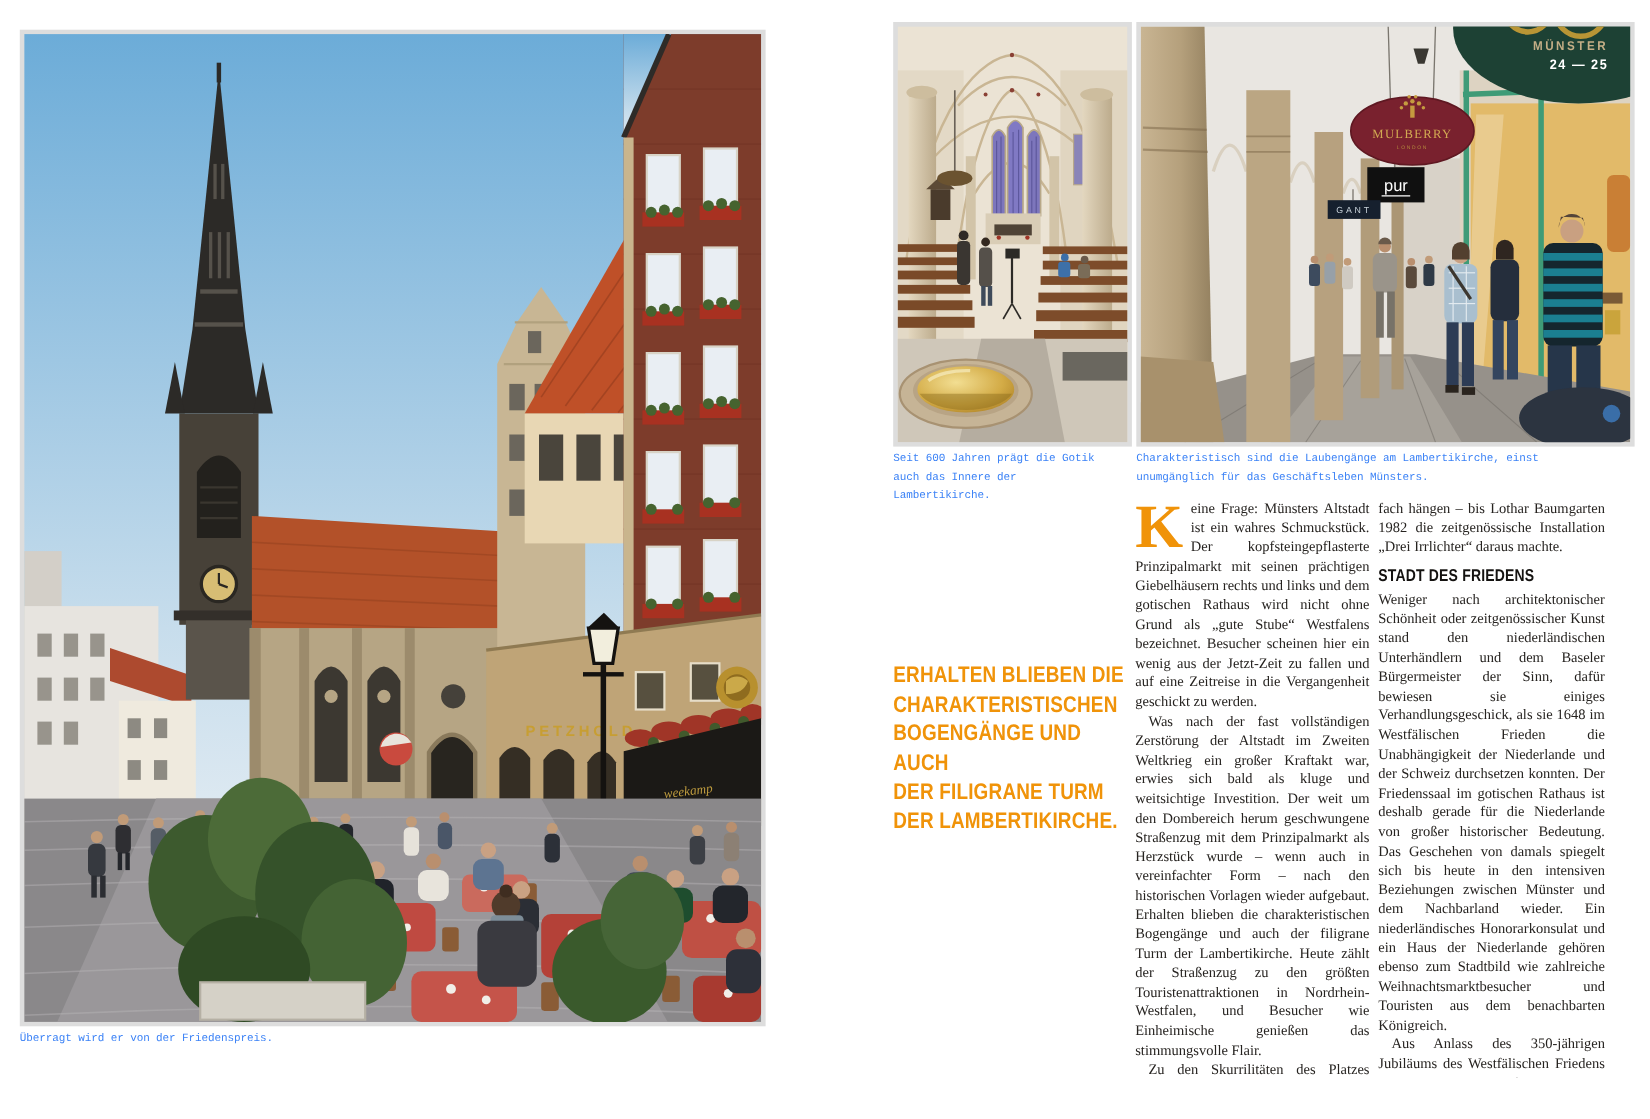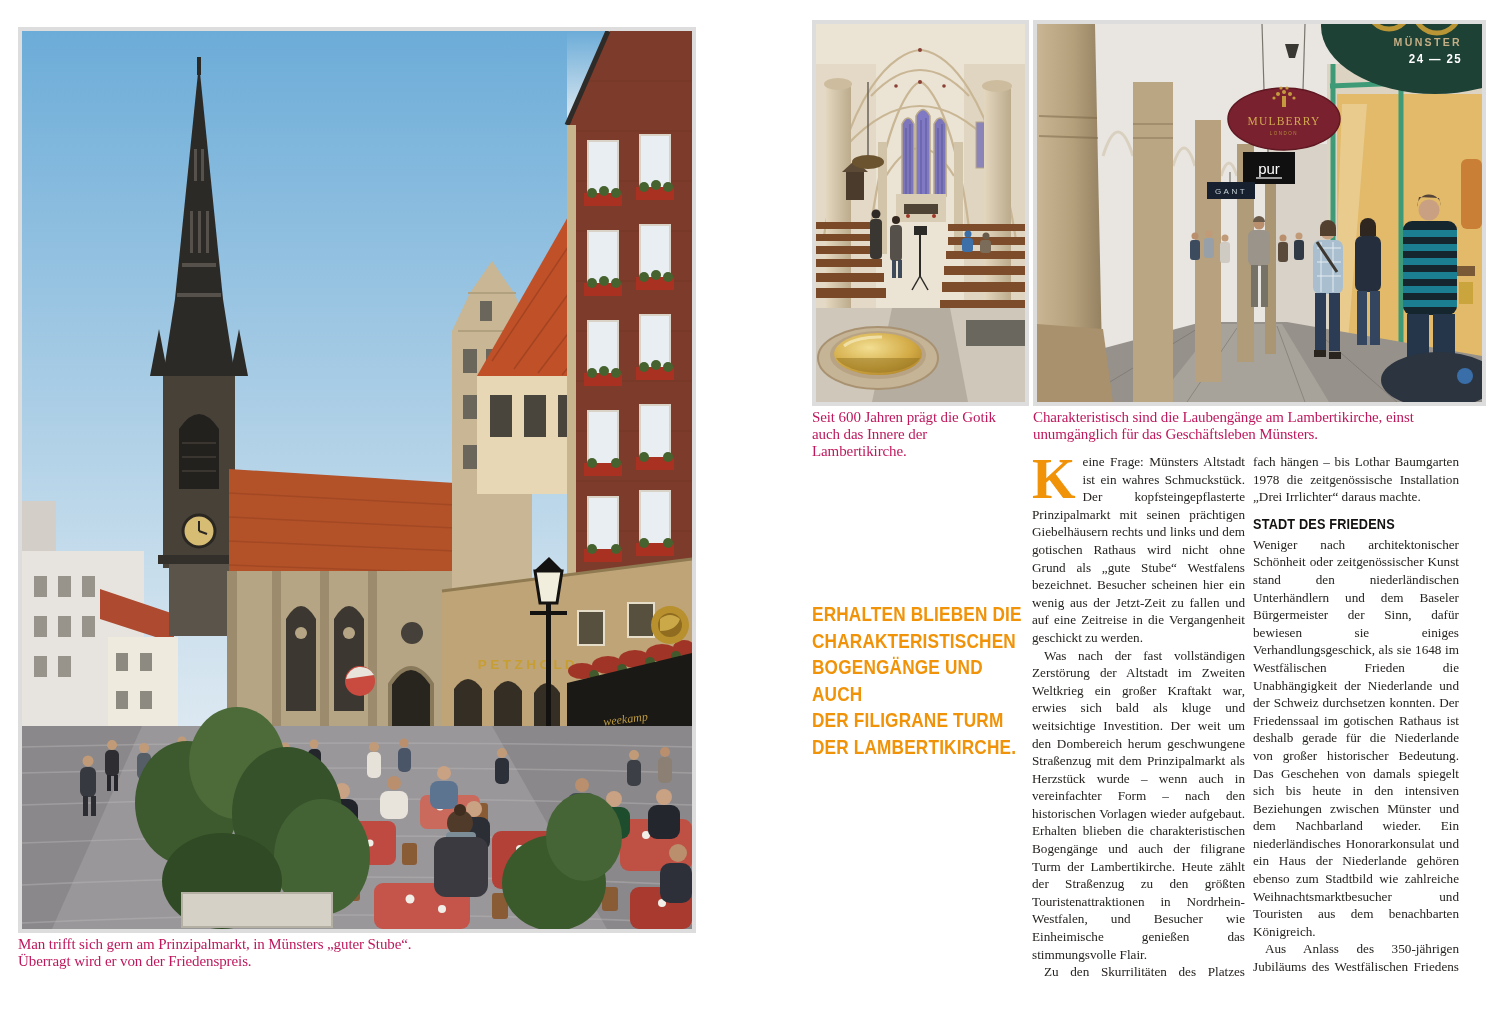--- a/index.html
+++ b/index.html
@@ -6,22 +6,22 @@
   .page{position:relative;width:1500px;height:1017px;background:#ffffff;overflow:hidden;
         font-family:"Liberation Sans",sans-serif;}
   figure{margin:0;padding:4px;}
 
   .photo{position:absolute;overflow:hidden;background:#ddd;}
   .photo svg{display:block;width:100%;height:100%;}
   .photo-main{left:18px;top:27px;width:670px;height:898px;}
   .photo-church{left:812px;top:20px;width:209px;height:378px;}
   .photo-arcade{left:1033px;top:20px;width:445px;height:378px;}
 
-  .caption{position:absolute;color:#be185d;font-size:15px;line-height:17px;
-           letter-spacing:-0.1px;font-family:Liberation Serif, serif;}
+  .caption{position:absolute;color:#3b82f6;font-size:10px;line-height:17px;
+           letter-spacing:-0.1px;font-family:Liberation Mono, monospace;}
   .caption-main{left:18px;top:936px;width:430px;}
   .caption-church{left:812px;top:409px;width:205px;}
   .caption-arcade{left:1033px;top:409px;width:438px;}
 
   .page-marker{position:absolute;left:1340px;top:36px;width:122px;text-align:right;
                transform:scaleX(0.92);transform-origin:100% 0;}
   .page-marker .loc{color:#c4ae86;font-size:11.5px;font-weight:bold;letter-spacing:2.5px;}
   .page-marker .pages{color:#ffffff;font-size:12.5px;font-weight:bold;letter-spacing:1.5px;margin-top:4px;}
 
   .pull-quote{position:absolute;left:812px;top:601px;width:260px;color:#f09309;
@@ -430,21 +430,20 @@
         <ellipse cx="300" cy="826" rx="48" ry="58" fill="#446334"></ellipse>
         <ellipse cx="200" cy="850" rx="60" ry="48" fill="#2f4a24"></ellipse>
         <ellipse cx="532" cy="852" rx="52" ry="48" fill="#3a5a2c"></ellipse>
         <ellipse cx="562" cy="806" rx="38" ry="44" fill="#466537"></ellipse>
         <rect x="160" y="862" width="150" height="34" fill="#d5d1c7" stroke="#b5b0a4" stroke-width="2"></rect>
       </g>
     </svg>
   </figure>
 
   <div class="caption caption-main">
-    <div>Man trifft sich gern am Prinzipalmarkt, in Münsters „guter Stube“.</div>
     <div>Überragt wird er von der Friedenspreis.</div>
   </div>
 
   <figure class="photo photo-church">
     <svg viewBox="0 0 209 378" preserveAspectRatio="none">
       <defs>
         <radialGradient id="goldb" cx="0.4" cy="0.35" r="0.8">
           <stop offset="0" stop-color="#f2de92"></stop>
             <stop offset="0.6" stop-color="#d3ab46"></stop>
             <stop offset="1" stop-color="#a87c22"></stop>
@@ -735,19 +734,19 @@
     <div>DER LAMBERTIKIRCHE.</div>
   </div>
 
   <div class="bodycol col1" lang="de">
     <p><span class="dropcap">K</span><span>eine Frage: Münsters Altstadt ist ein wahres Schmuckstück. Der kopfsteingepflasterte Prinzipalmarkt mit seinen prächtigen Giebelhäusern rechts und links und dem gotischen Rathaus wird nicht ohne Grund als „gute Stube“ Westfalens bezeichnet. Besucher scheinen hier ein wenig aus der Jetzt-Zeit zu fallen und auf eine Zeitreise in die Vergangenheit geschickt zu werden.</span></p>
     <p class="indent">Was nach der fast vollständigen Zerstörung der Altstadt im Zweiten Weltkrieg ein großer Kraftakt war, erwies sich bald als kluge und weitsichtige Investition. Der weit um den Dombereich herum geschwungene Straßenzug mit dem Prinzipalmarkt als Herzstück wurde – wenn auch in vereinfachter Form – nach den historischen Vorlagen wieder aufgebaut. Erhalten blieben die charakteristischen Bogengänge und auch der filigrane Turm der Lambertikirche. Heute zählt der Straßenzug zu den größten Touristenattraktionen in Nordrhein-Westfalen, und Besucher wie Einheimische genießen das stimmungsvolle Flair.</p>
     <p class="indent">Zu den Skurrilitäten des Platzes zählen die drei „Wiedertäufer“-Käfige an der Lambertikirche. Der Fürstbischof ließ im 16. Jahrhundert die Leichen der Täufer-Anführer als Warnung an mögliche Nachahmer in die Käfige werfen. Die blieben dann über die Jahrhunderte ein-</p>
   </div>
 
   <div class="bodycol col2" lang="de">
-    <p>fach hängen – bis Lothar Baumgarten 1978 die zeitgenössische Installation „Drei Irrlichter“ daraus machte.</p>
+    <p>fach hängen – bis Lothar Baumgarten 1982 die zeitgenössische Installation „Drei Irrlichter“ daraus machte.</p>
     <div class="subhead">STADT DES FRIEDENS</div>
     <p>Weniger nach architektonischer Schönheit oder zeitgenössischer Kunst stand den niederländischen Unterhändlern und dem Baseler Bürgermeister der Sinn, dafür bewiesen sie einiges Verhandlungsgeschick, als sie 1648 im Westfälischen Frieden die Unabhängigkeit der Niederlande und der Schweiz durchsetzen konnten. Der Friedenssaal im gotischen Rathaus ist deshalb gerade für die Niederlande von großer historischer Bedeutung. Das Geschehen von damals spiegelt sich bis heute in den intensiven Beziehungen zwischen Münster und dem Nachbarland wieder. Ein niederländisches Honorarkonsulat und ein Haus der Niederlande gehören ebenso zum Stadtbild wie zahlreiche Weihnachtsmarktbesucher und Touristen aus dem benachbarten Königreich.</p>
     <p class="indent">Aus Anlass des 350-jährigen Jubiläums des Westfälischen Friedens 1998 und des großen Andrangs gekrönter und ungekrönter Staatsoberhäupter hat sich die Stadt ihrer friedensstiftenden Vergangenheit verstärkt angenommen. Seither wird alle zwei Jahre im Rathaus der „Westfälische Friedenspreis“ verliehen.</p>
   </div>
 
 </div>
 
 </body></html>

